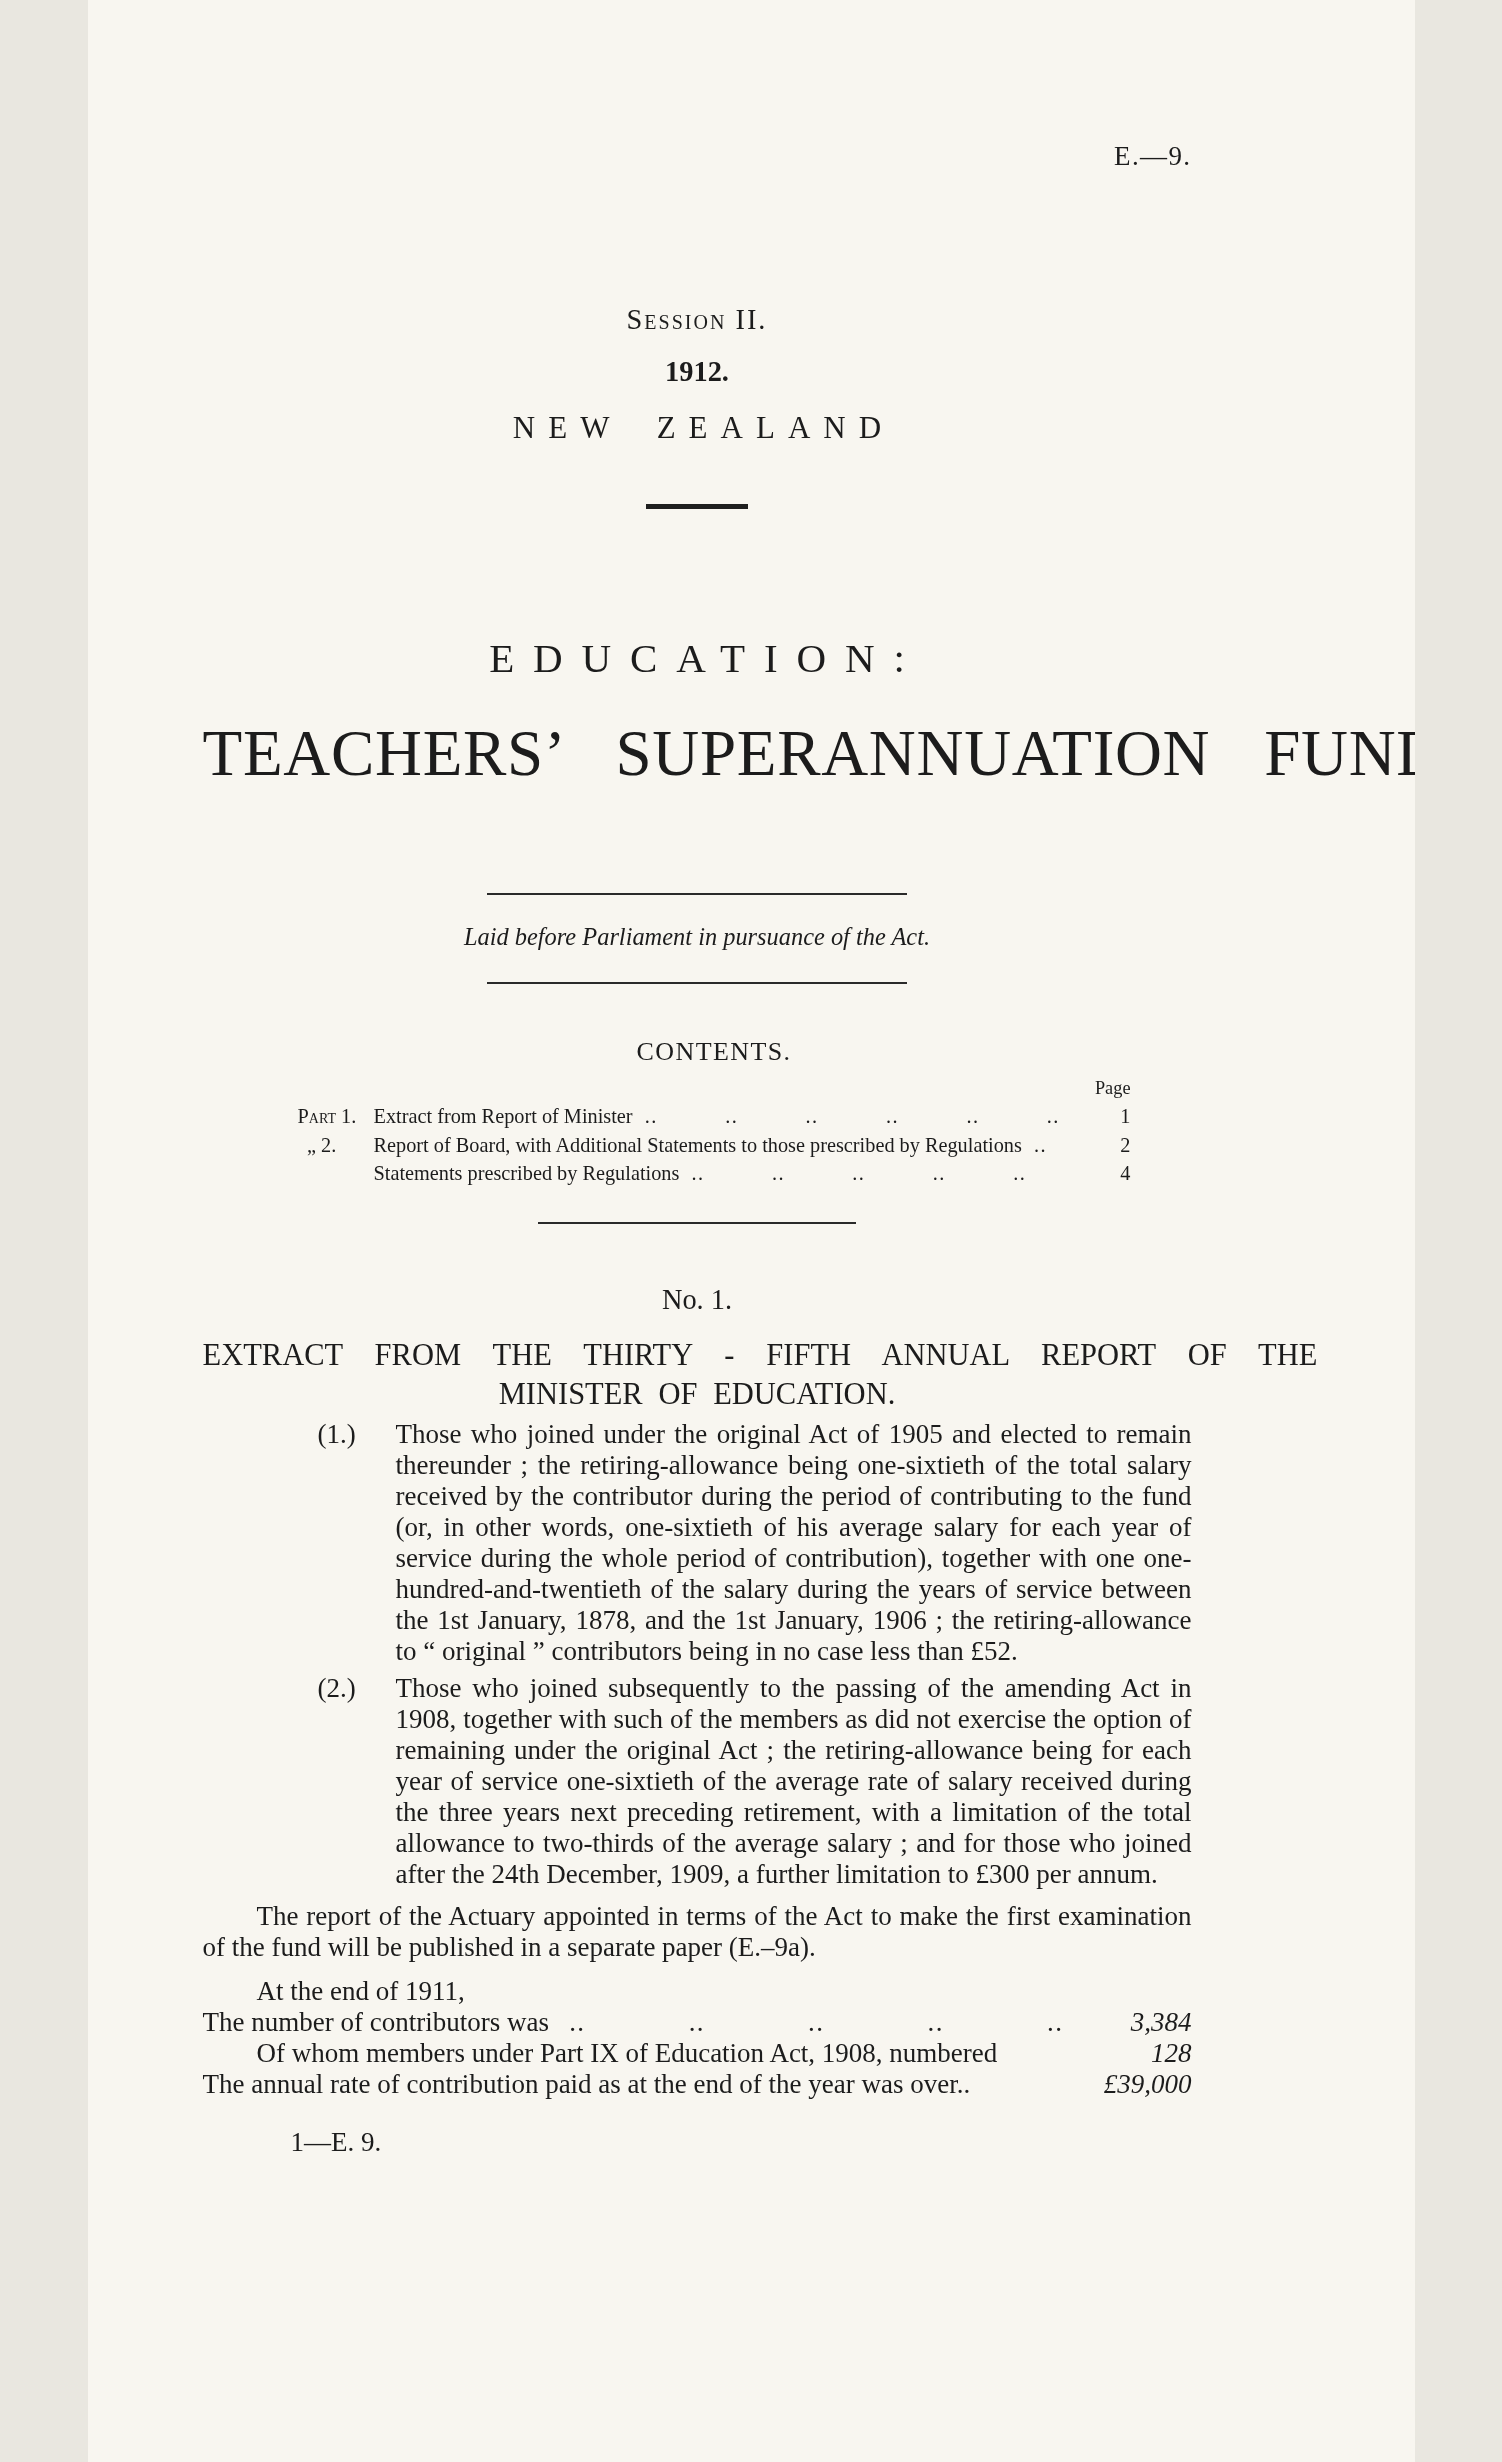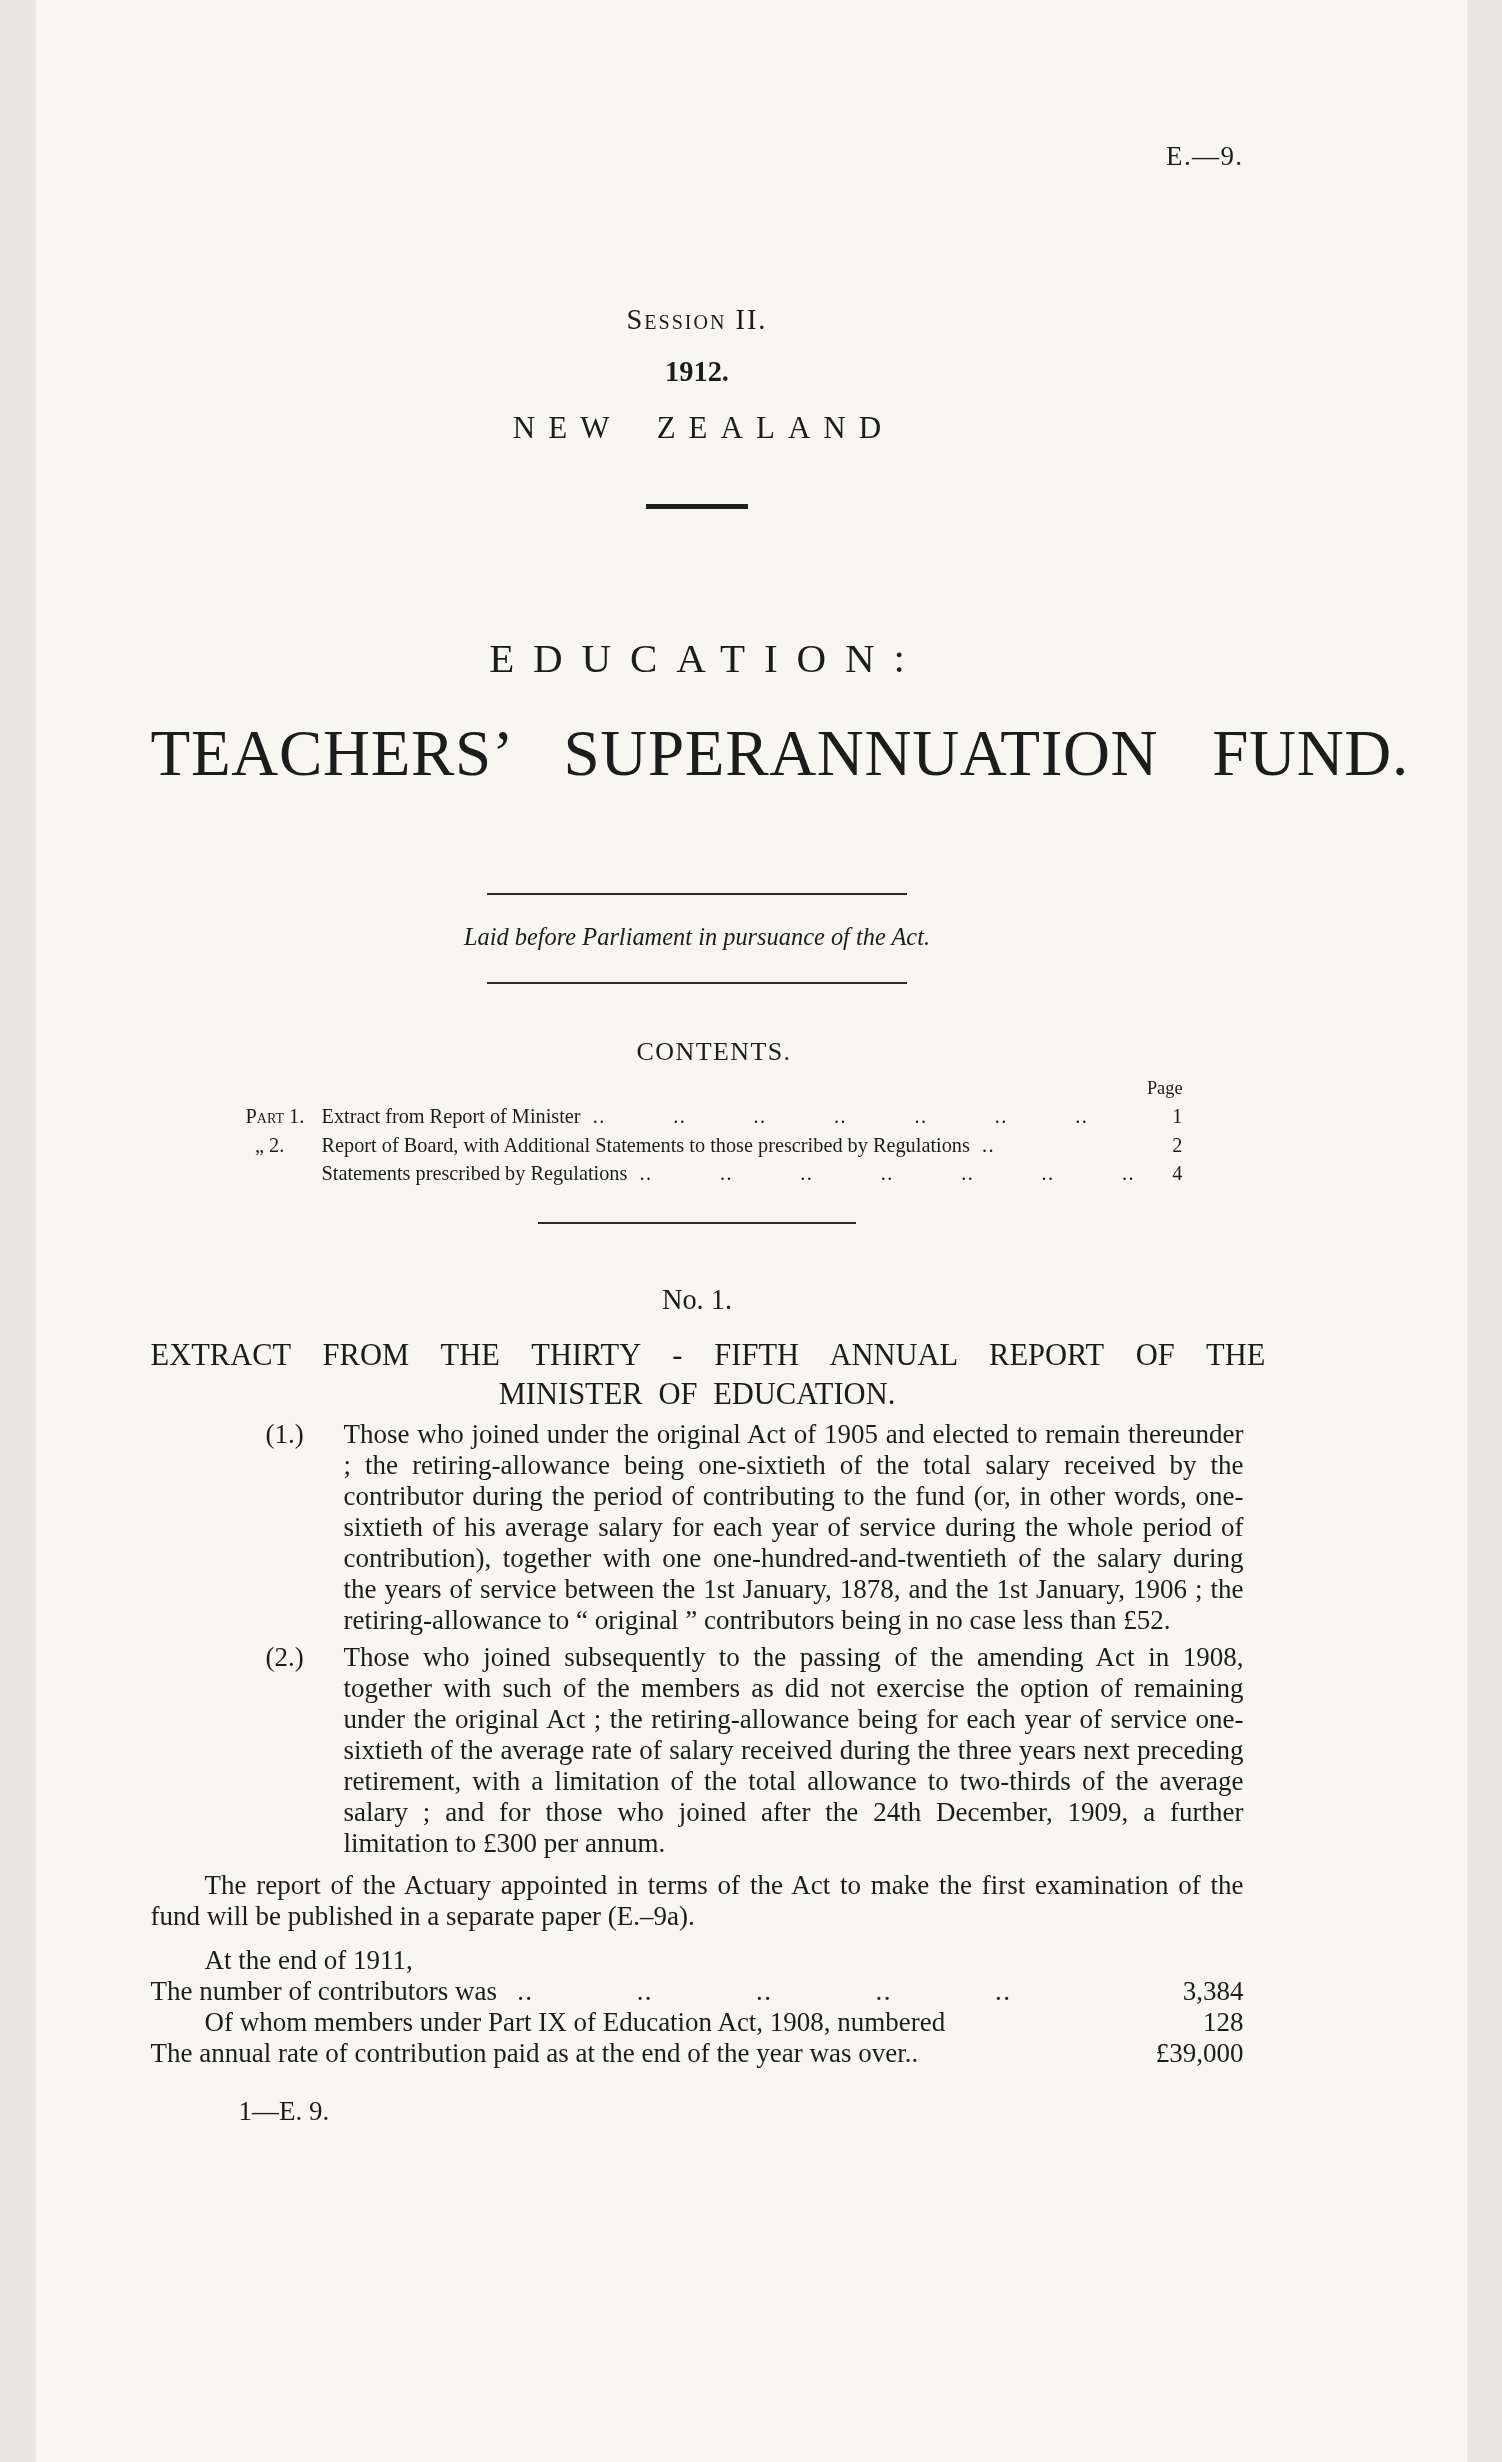--- a/index.html
+++ b/index.html
@@ -1,17 +1,17 @@
 <!DOCTYPE html>
 <html style="font-size:10.8px"><head>
 <meta charset="utf-8">
 <style>
   html,body{margin:0;padding:0;background:#e9e7e0;}
   .page{
-    width:1431px;height:2462px;
+    width:1327px;height:2462px;
     background:#f8f6f0;
     color:#1c1c1c;
     font-family:"Liberation Serif", serif;
     box-sizing:border-box;
     padding:102px 223px 0 115px;
     position:relative;
     overflow:hidden;
     margin:0 auto;
   }
   
@@ -55,21 +55,21 @@
   .list-item{display:flex;margin-top:5.4px;}
   .li-num{width:78px;margin-left:115px;flex:none;}
   .li-text{flex:1;text-align:justify;}
   .actuary{margin-top:10.8px;text-align:justify;text-indent:54px;}
   .year-end{text-indent:54px;margin-top:13.5px;}
   .stat-row{display:flex;align-items:baseline;}
   .stat-label{flex:none;white-space:nowrap;}
   .stat-label.indent{padding-left:54px;}
   .stat-dots{flex:1;min-width:0;overflow:hidden;white-space:nowrap;word-spacing:95px;padding:0 20.3px;letter-spacing:1.4px;}
   .stat-spacer{flex:1;}
-  .stat-value{flex:none;text-align:right;}
+  .stat-value{flex:none;text-align:right;font-style:italic;}
   .footer-sig{margin-top:27px;margin-left:88px;font-size:27px;}
 </style>
 </head>
 <body>
 
 <div class="page">
 
   <div class="doc-ref">E.—9.</div>
 
   <div class="masthead">

